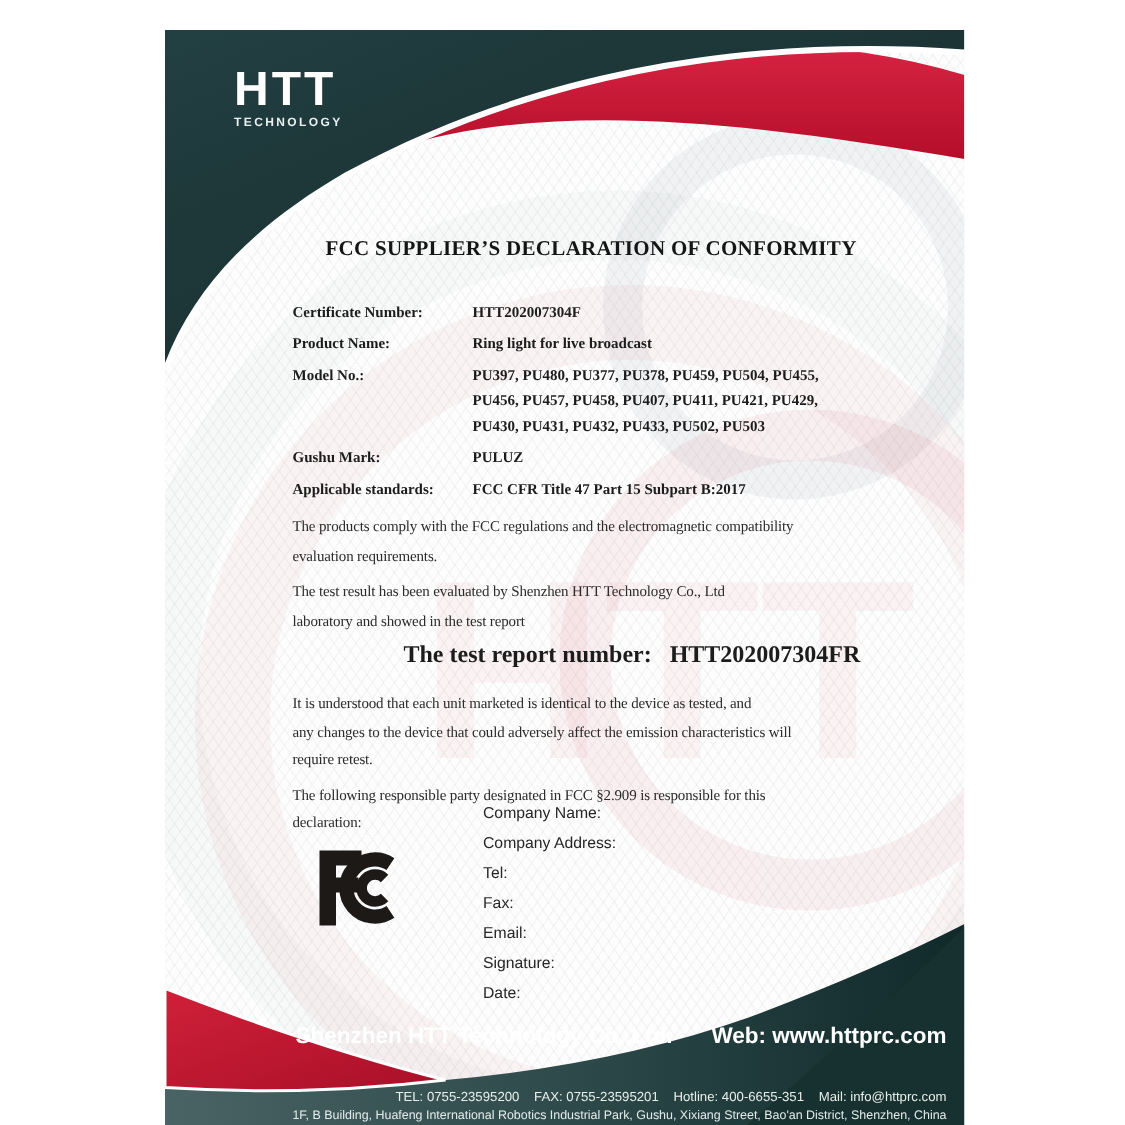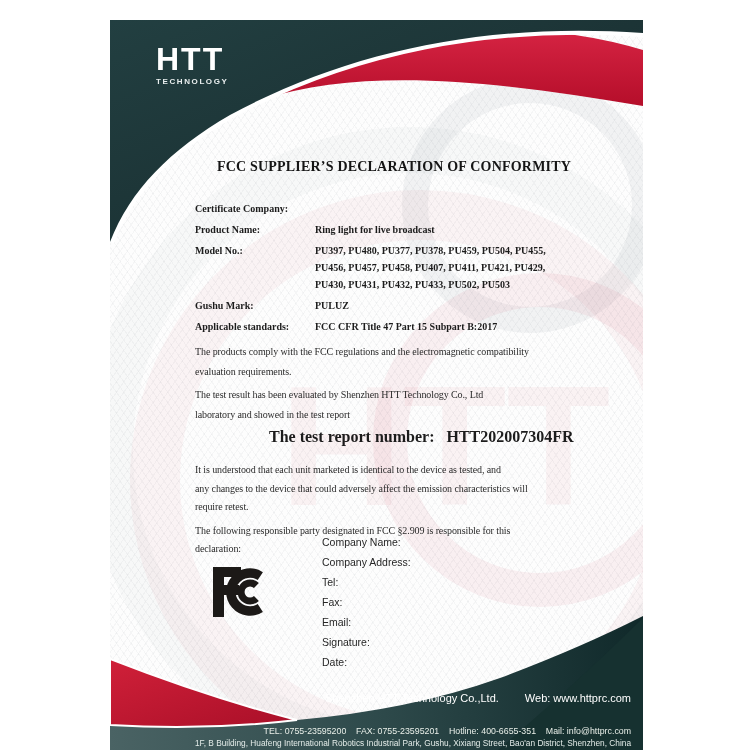--- a/index.html
+++ b/index.html
@@ -37,21 +37,21 @@
 
   
   .resp{position:absolute;left:212px;top:512px;font-size:10.5px;color:#262626;}
   .resp div{line-height:20px;}
 
   
   .fcc-mark{position:absolute;left:100px;top:543px;}
 
   
   .footer-text{position:absolute;right:12px;bottom:1px;text-align:right;z-index:3;}
-  .ft-line1{font-size:11px;font-weight:400;color:#ffffff;margin-bottom:9px;white-space:pre;}
+  .ft-line1{font-size:15px;font-weight:700;color:#ffffff;margin-bottom:9px;white-space:pre;}
   .ft-line1 .web{margin-left:26px;}
   .ft-line2{font-size:8.8px;color:#e9efe9;line-height:12px;white-space:pre;}
   .ft-line3{font-size:8.3px;color:#e4ece9;line-height:12px;white-space:pre;text-align:right;}
 </style>
 </head>
 <body>
 
 <div class="page">
 
   <svg class="decor" width="533" height="730" viewBox="0 0 533 730">
@@ -98,21 +98,22 @@
     <div class="brand">
       <div class="logo">HTT</div>
       <div class="tagline">TECHNOLOGY</div>
     </div>
 
     <div class="doc">
       <div class="doc-title">FCC SUPPLIER’S DECLARATION OF CONFORMITY</div>
 
       <div class="fields">
         <div class="f-row">
-          <div class="f-label">Certificate Company:</div>
+          <div class="f-label">Certificate Number:</div>
+          <div class="f-value">HTT202007304F</div>
         </div>
         <div class="f-row">
           <div class="f-label">Product Name:</div>
           <div class="f-value">Ring light for live broadcast</div>
         </div>
         <div class="f-row">
           <div class="f-label">Model No.:</div>
           <div class="f-value">PU397, PU480, PU377, PU378, PU459, PU504, PU455,
 PU456, PU457, PU458, PU407, PU411, PU421, PU429,
 PU430, PU431, PU432, PU433, PU502, PU503</div>

